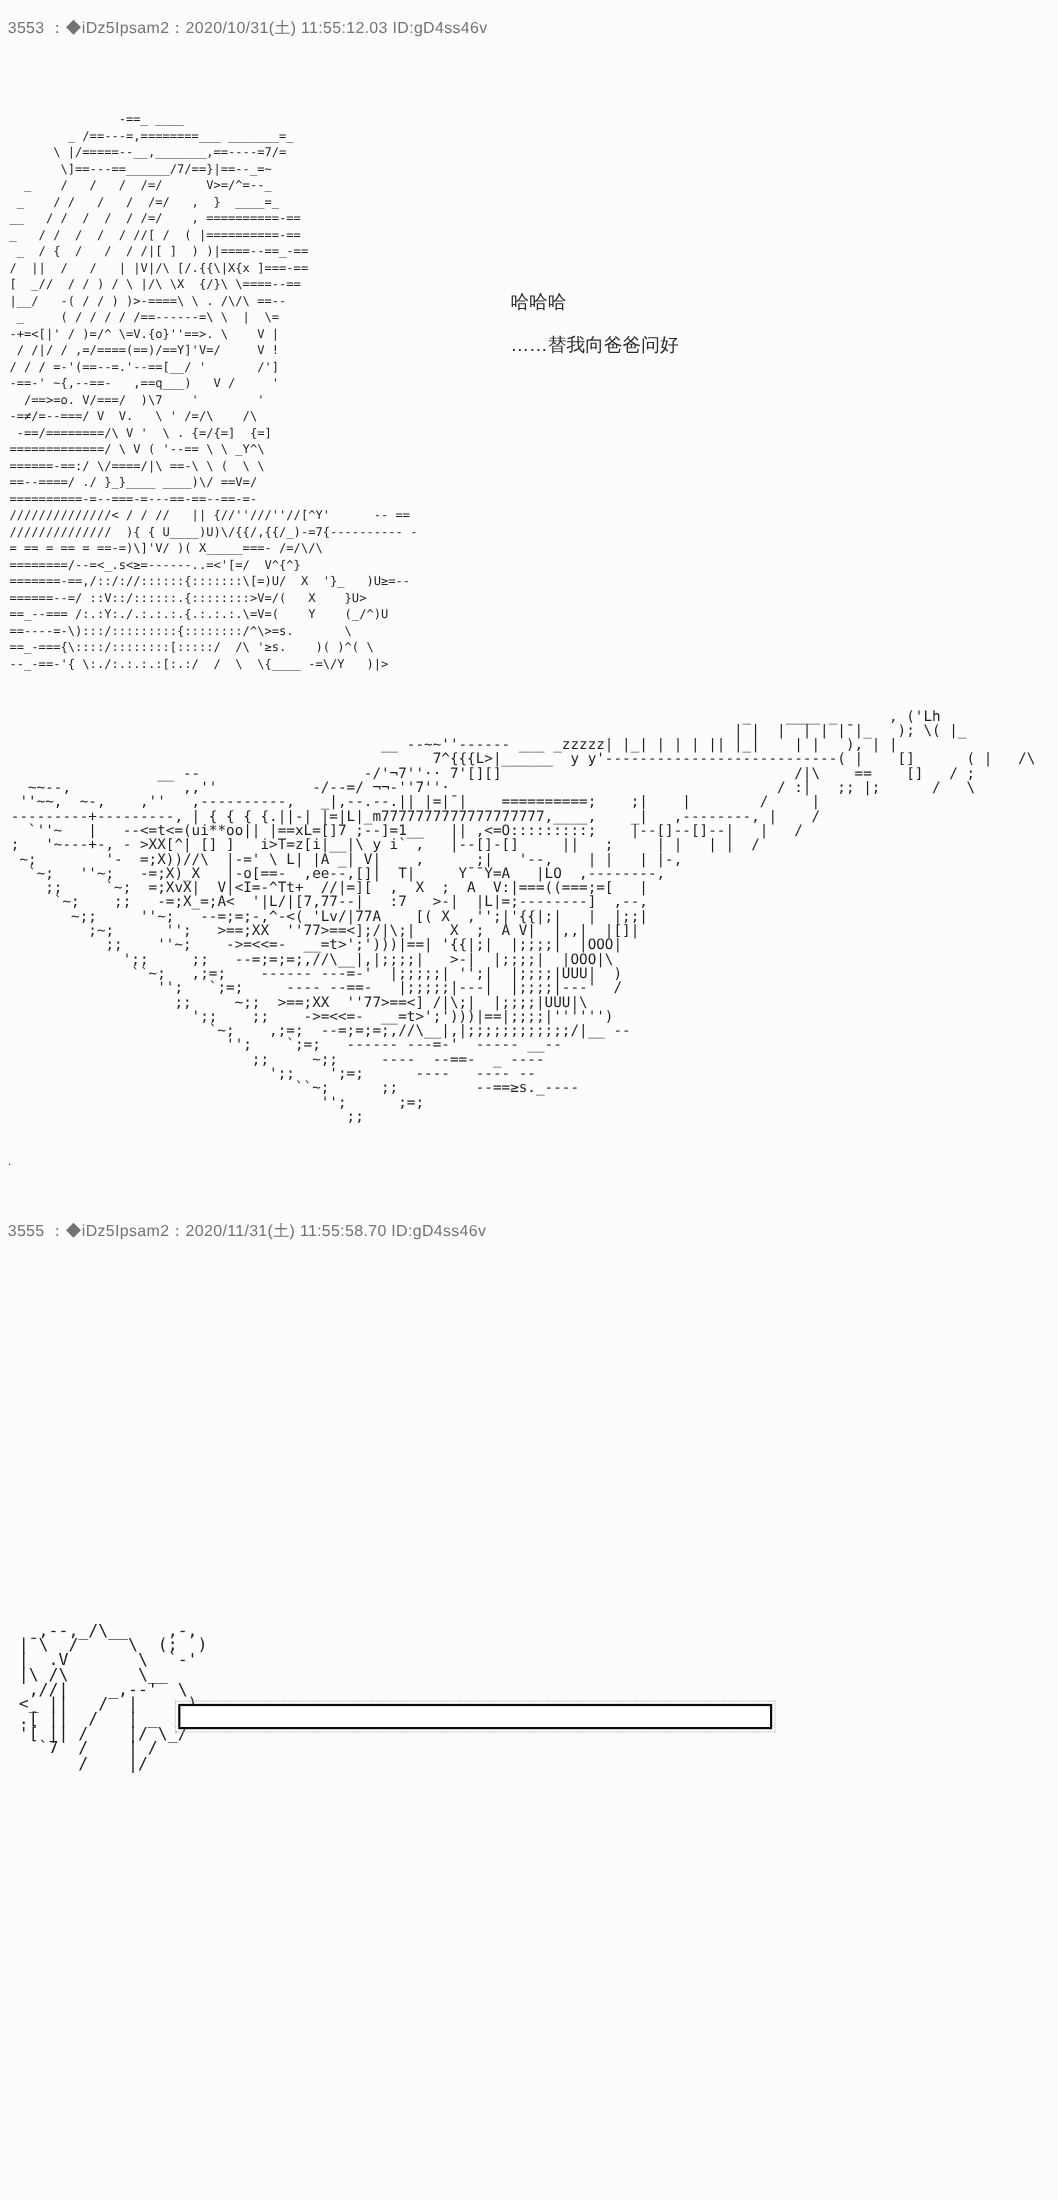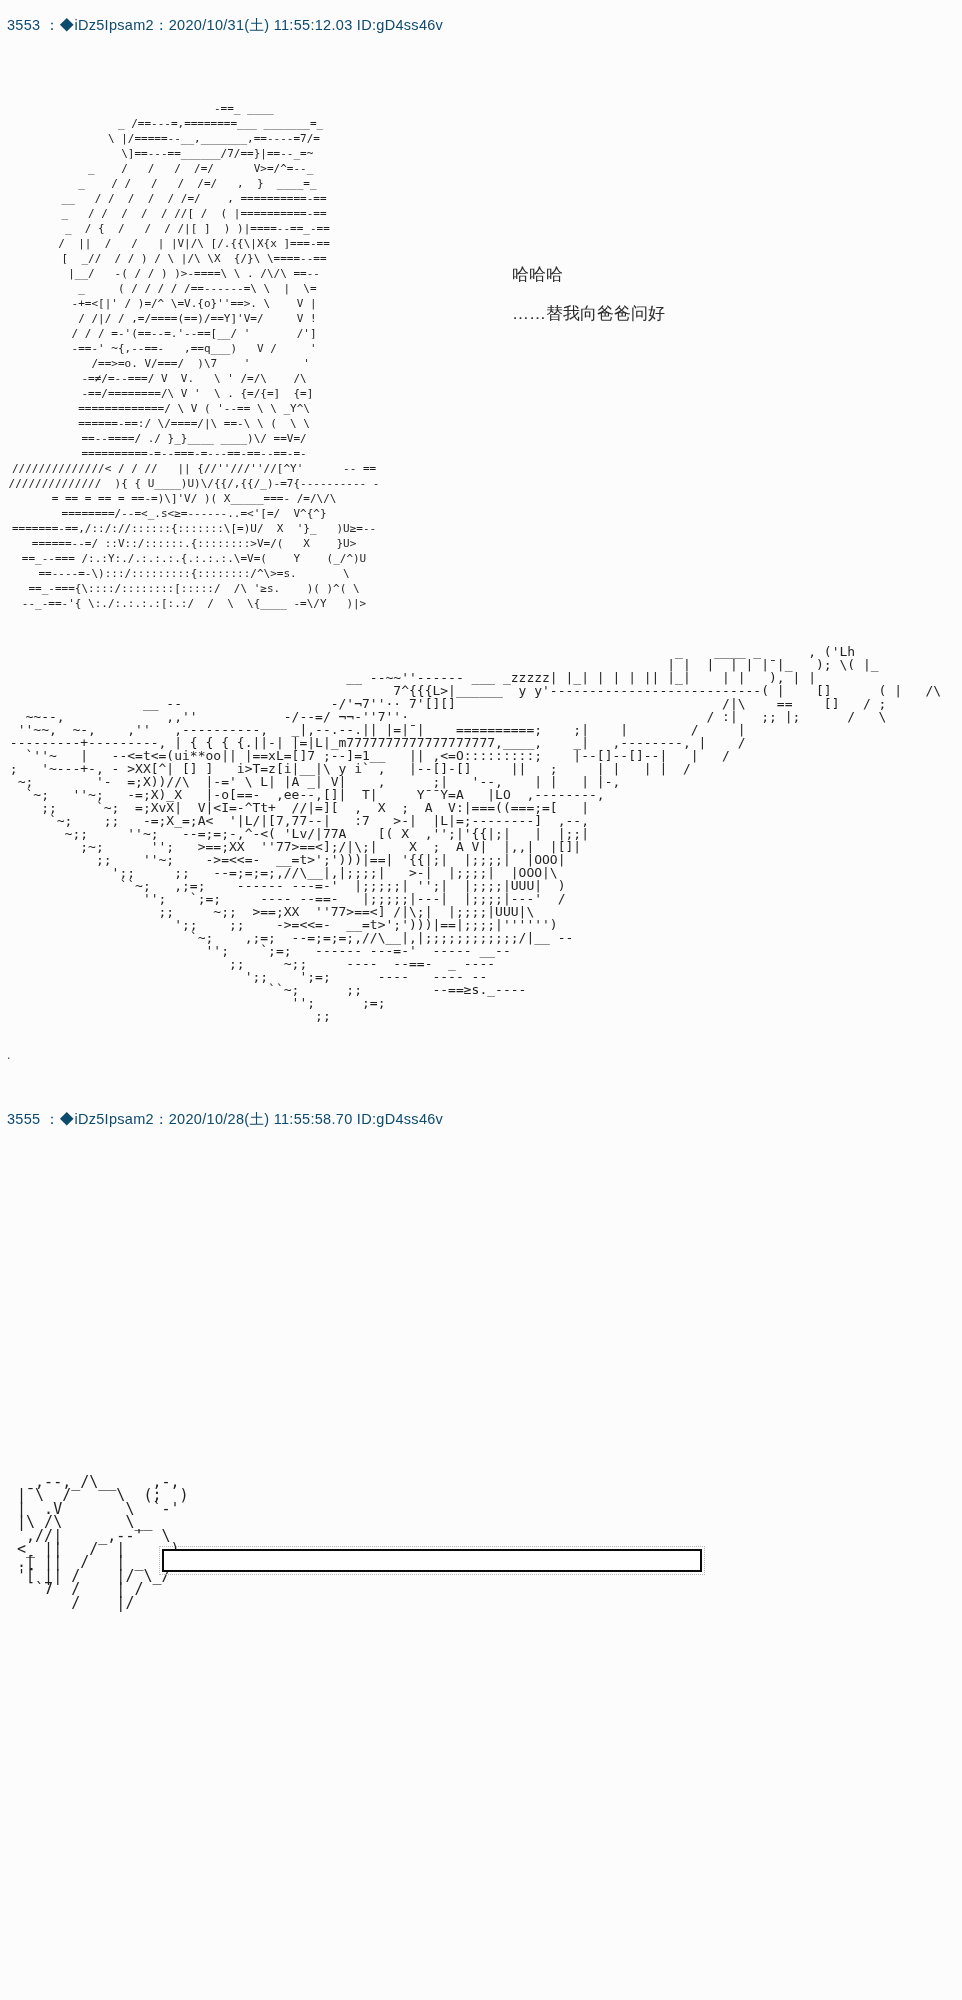--- a/index.html
+++ b/index.html
@@ -2,37 +2,36 @@
 <html><head>
 <meta charset="utf-8">
 <style>
   html,body{margin:0;padding:0;}
   body{
     width:962px;height:2000px;position:relative;overflow:hidden;
     background:#fcfcfc;color:#222;
     font-family:"Liberation Sans",sans-serif;
   }
   .post-header{
-    position:absolute;left:7px;font-size:14.5px;color:#0c4a6e;
+    position:absolute;left:7px;font-size:14.5px;color:#737373;
     letter-spacing:0.3px;white-space:nowrap;
   }
   #h1{top:16px;}
   #h2{top:1110px;}
   pre.aa{
     position:absolute;margin:0;color:#1f1f1f;
     font-family:"DejaVu Sans Mono",monospace;
     white-space:pre;letter-spacing:0;
   }
-  #aa1{left:2px;top:101px;font-size:11px;line-height:15px;text-align:center;}
+  #aa1{left:2px;top:101px;font-size:11px;line-height:15px;}
   #aa2{left:2px;top:645px;font-size:13px;line-height:13px;}
   #aa3{left:8px;top:1476px;font-size:15px;line-height:13.4px;}
   .speech{
     position:absolute;left:464px;font-size:17px;color:#2a2a2a;
     white-space:nowrap;
-    margin-left:48px;
   }
   #sp1{top:263px;}
   #sp2{top:302px;}
   #dot{position:absolute;left:7px;top:1048px;font-size:12px;color:#444;}
   #replybox{
     position:absolute;left:162px;top:1549px;width:536px;height:19px;
     background:#fff;border:2px solid #0a0a0a;
     outline:1px dotted #b9b9b9;outline-offset:2px;
   }
 </style>
@@ -108,21 +107,21 @@
                           '';    `;=;   ------ ---=-'  ----- __--
                              ;;     ~;;     ----  --==-  _ ----
                                ';;    ';=;      ----   ---- --
                                   ``~;      ;;         --==≥s._----
                                      '';      ;=;
                                         ;;
 </pre>
 
   <div id="dot">.</div>
 
-  <div class="post-header" id="h2">3555 ：◆iDz5Ipsam2：2020/10/28(土) 11:55:58.70 ID:gD4ss46v</div>
+  <div class="post-header" id="h2">3555 ：◆iDz5Ipsam2：2020/11/31(土) 11:55:58.70 ID:gD4ss46v</div>
 
   <pre class="aa" id="aa3">   ,--,_/\__    ,-,
  |¯\  /     \  (;  )
  |  .V       \  `-'
  |\ /\       \__
   ,//|    _,--'  \
  &lt;_ ||   /  |     )
  .[ ||  /   | _   )
  '[ || /    |/ \_/
    `7  /    | /

